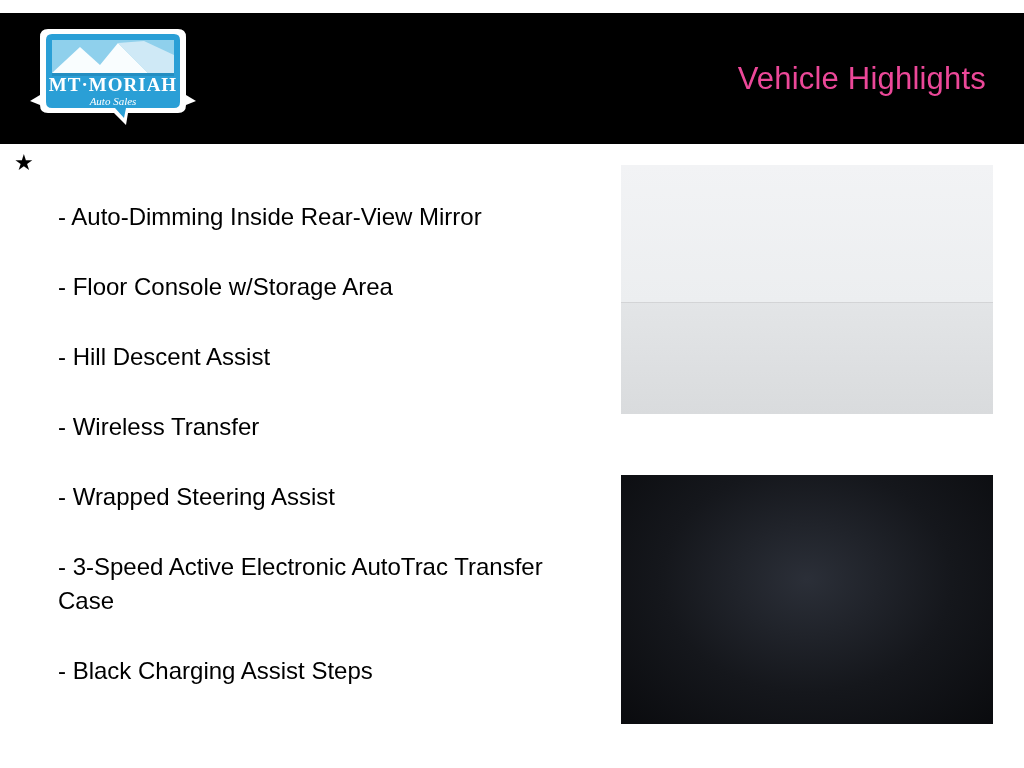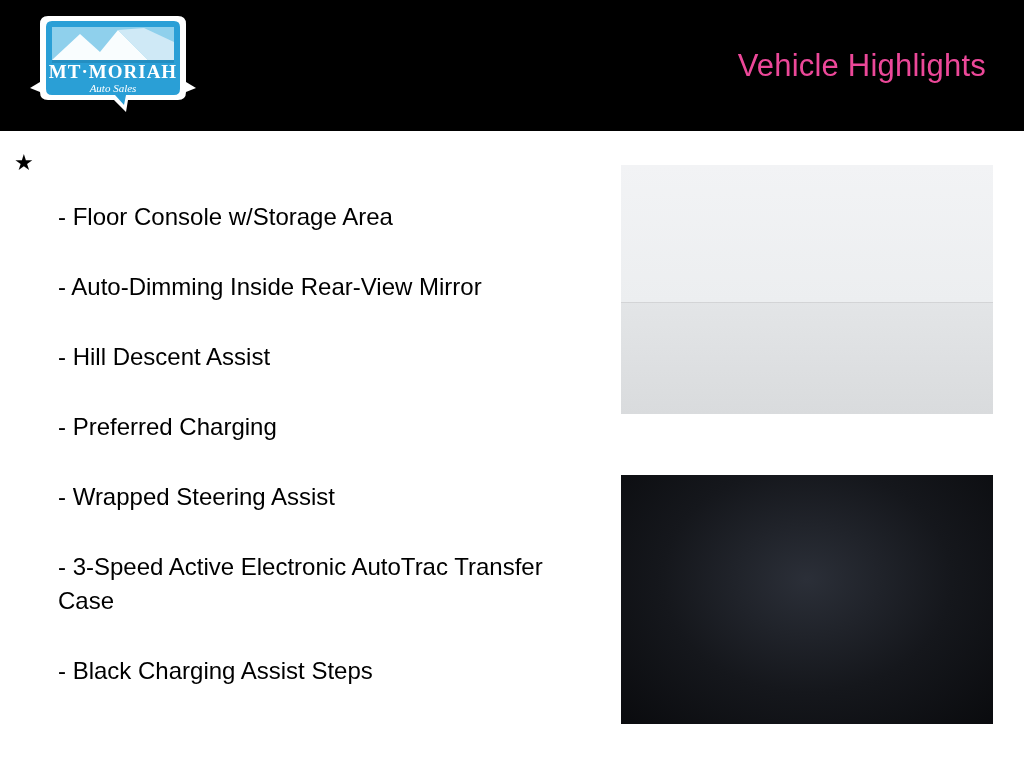--- a/index.html
+++ b/index.html
@@ -11,21 +11,21 @@
     width: 1024px;
     height: 768px;
     font-family: "Liberation Sans", sans-serif;
     overflow: hidden;
     position: relative;
   }
 
   
   .header {
     position: absolute;
-    top: 0;
+    top: 13px;
     left: 0;
     width: 1024px;
     height: 131px;
     background: #000000;
     display: flex;
     align-items: center;
     justify-content: space-between;
     box-sizing: border-box;
     padding: 0 38px 0 0;
   }
@@ -159,24 +159,24 @@
 </div>
 
 <div class="content">
 
   <div class="features">
 
     <div class="feature-head">
       <span class="star-bullet">★</span>
     </div>
 
+    <div class="sub-item">- Auto-Dimming Inside Rear-View Mirror</div>
     <div class="sub-item">- Floor Console w/Storage Area</div>
-    <div class="sub-item">- Auto-Dimming Inside Rear-View Mirror</div>
     <div class="sub-item">- Hill Descent Assist</div>
-    <div class="sub-item">- Preferred Charging</div>
+    <div class="sub-item">- Wireless Transfer</div>
     <div class="sub-item">- Wrapped Steering Assist</div>
     <div class="sub-item">- 3-Speed Active Electronic AutoTrac Transfer Case</div>
     <div class="sub-item">- Black Charging Assist Steps</div>
   </div>
 
   <div class="photo photo-top">
     <div class="studio-bg"></div>
     <div class="studio-floorline"></div>
 
     <svg width="372" height="249" viewBox="0 0 372 249">

